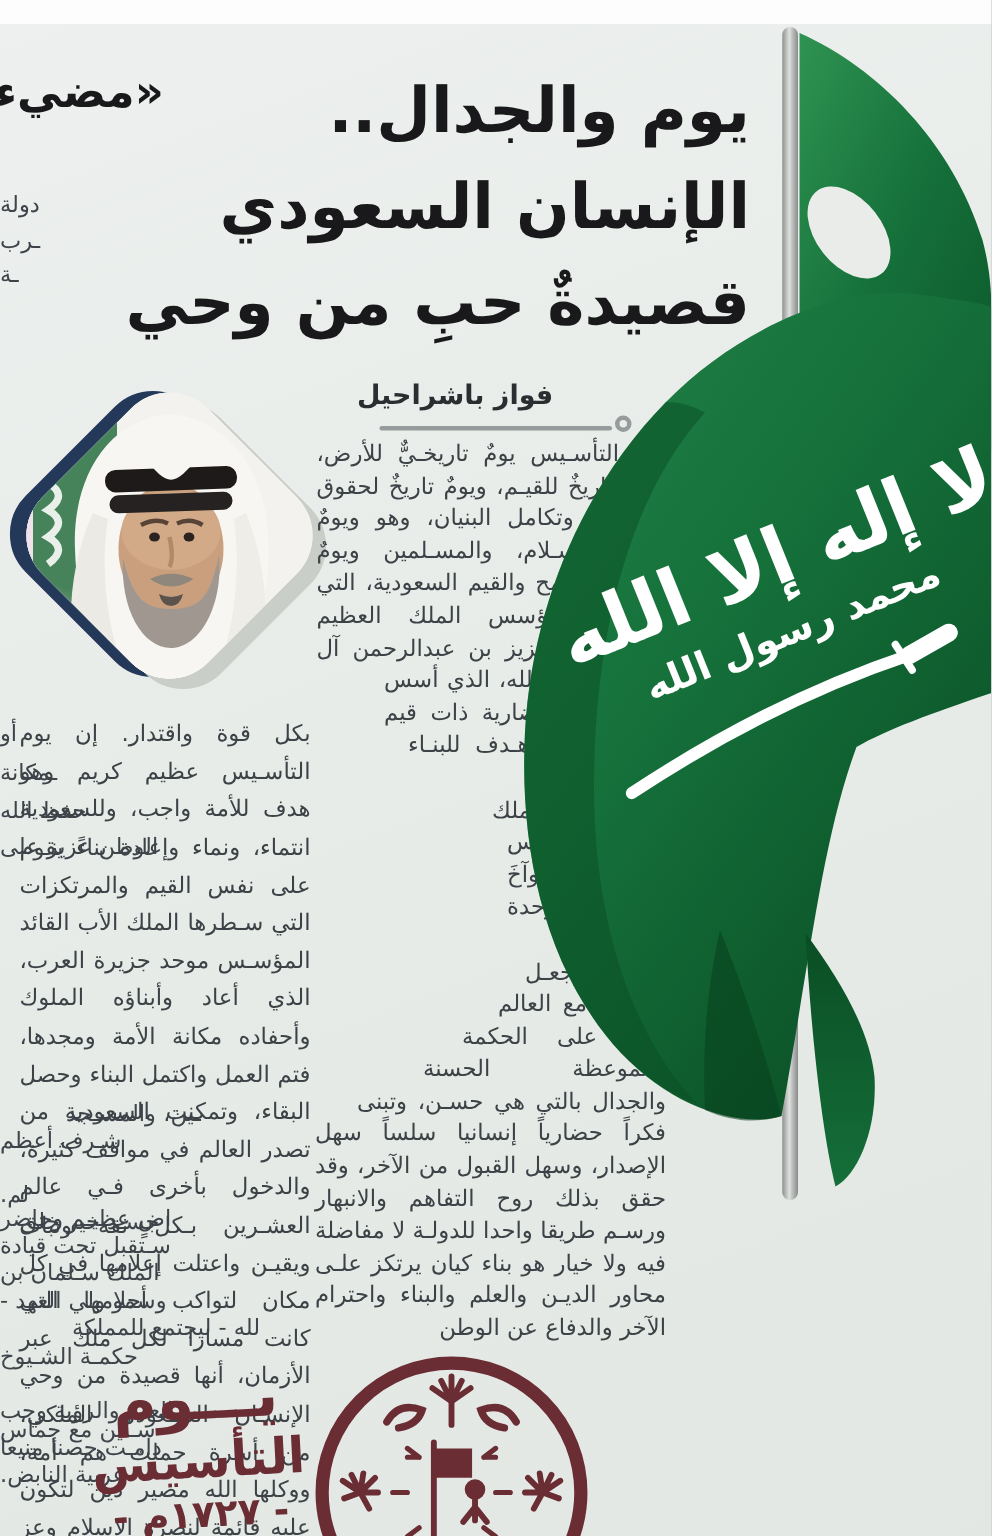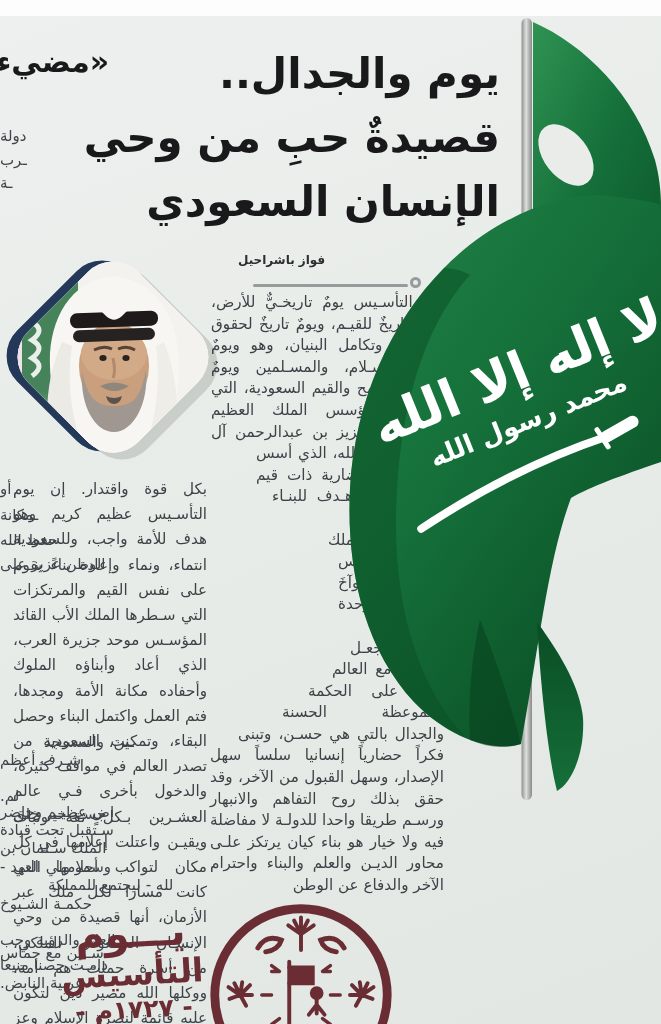--- a/index.html
+++ b/index.html
@@ -12,21 +12,21 @@
   .top-strip{position:absolute;top:0;left:0;width:661px;height:16px;background:#fdfdfd;}
   
   .headline{
     position:absolute;top:42px;left:20px;width:480px;
     text-align:right;font-weight:bold;font-size:42px;line-height:64px;
     color:#19191b;letter-spacing:-.5px;z-index:2;
   }
   
   .byline{
     position:absolute;top:253px;right:243px;width:180px;
-    text-align:left;font-weight:bold;font-size:12px;color:#2b2e31;z-index:2;
+    text-align:left;font-weight:bold;font-size:18px;color:#2b2e31;z-index:2;
   }
   .byline-rule{position:absolute;top:284px;right:253px;width:155px;height:3px;background:#959c9b;border-radius:2px;z-index:2;}
   .byline-dot{
     position:absolute;top:277px;right:240px;width:11px;height:11px;border-radius:50%;
     border:3px solid #959c9b;background:#e9ece9;z-index:2;
   }
   
   .col{position:absolute;color:#3d4247;text-align:justify;text-align-last:right;z-index:2;}
   .col p{margin:0;}
   #col-mid{top:292px;right:217px;width:234px;font-size:15.2px;line-height:21.6px;}
@@ -120,22 +120,22 @@
       <g stroke="#ffffff" fill="none" stroke-linecap="round">
         <path d="M-148,92 Q-40,70 58,76" stroke-width="8"></path>
         <path d="M58,76 L88,72" stroke-width="12"></path>
         <path d="M52,66 L56,86" stroke-width="5"></path>
       </g>
     </g>
   </svg>
 
   <div class="headline">
     <div>يوم والجدال..</div>
+    <div>الإنسان السعودي</div>
     <div>قصيدةٌ حبِ من وحي</div>
-    <div>الإنسان السعودي</div>
   </div>
 
   <div class="byline">فواز باشراحيل</div>
   <div class="byline-rule"></div>
   <div class="byline-dot"></div>
 
   <div id="photo">
     <div class="diamond d-navy"></div>
     <div class="diamond d-gray"></div>
     <div class="diamond d-photo">

